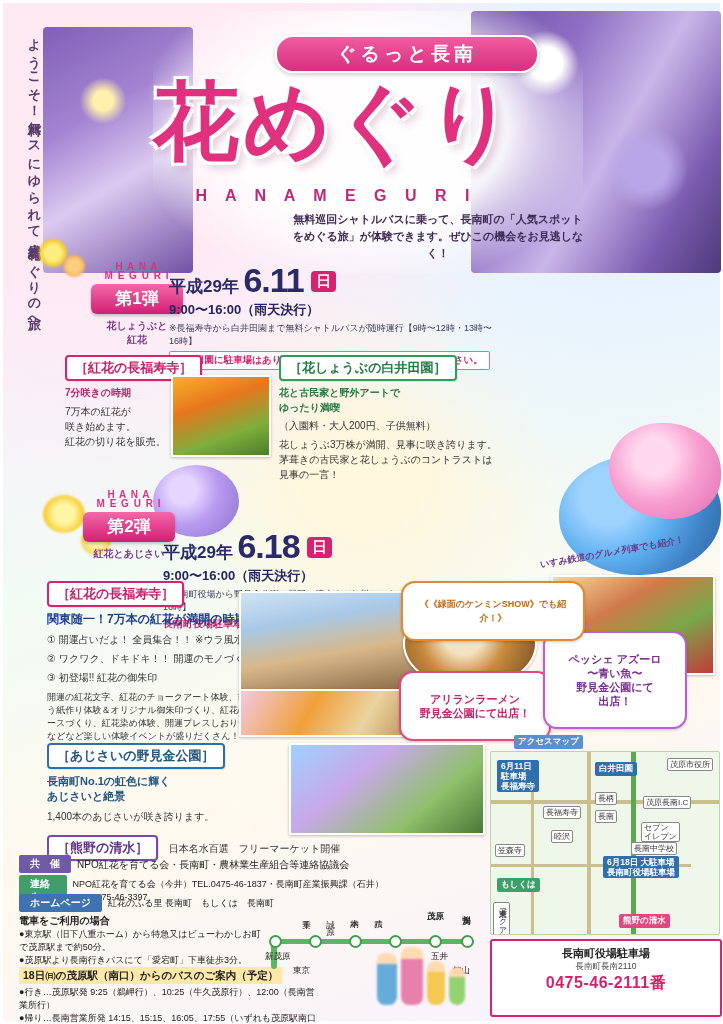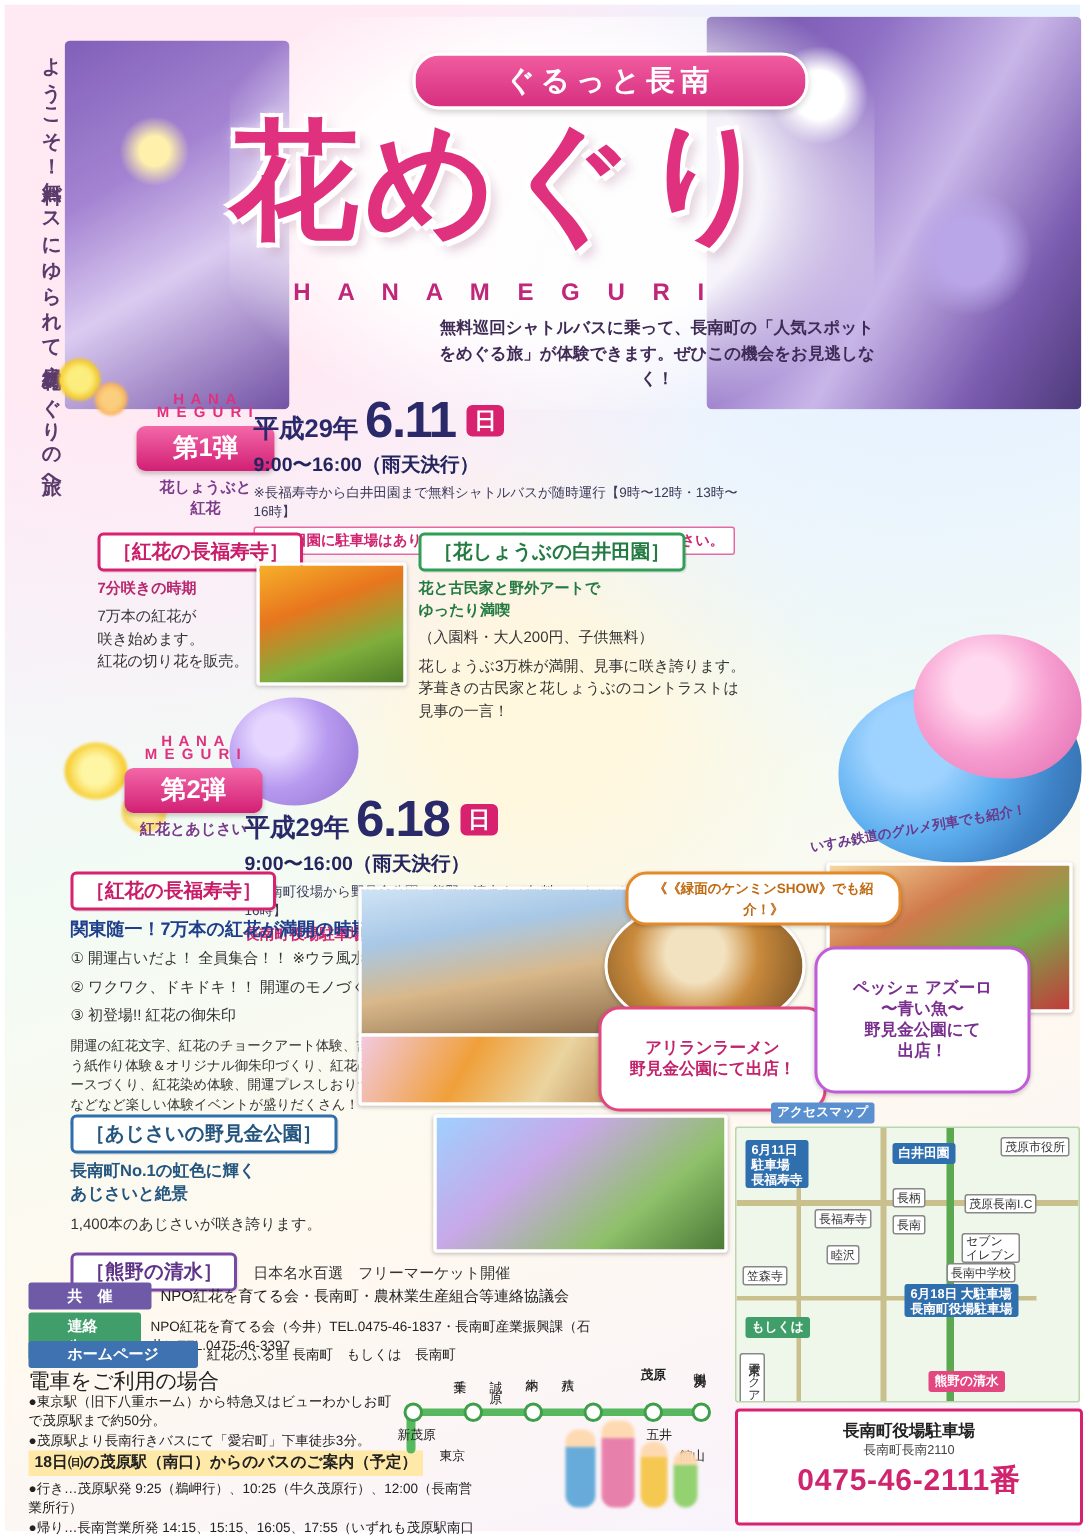--- a/index.html
+++ b/index.html
@@ -112,21 +112,21 @@
   .card-title.green{border-color:#2f9e57;color:#237a42;}
   .card-title.blue{border-color:#2f6fae;color:#23557f;}
   .card-title.purple{border-color:#7a49a8;color:#5f3487;}
   .body-txt{font-size:10px;color:#333;line-height:15px;}
   .body-txt.b{font-weight:bold;}
   .photo{border:2px solid #fff;box-shadow:0 1px 3px rgba(0,0,0,.25);border-radius:2px;}
 
   
   .tag{
     display:inline-block;background:#6f5aa8;color:#fff;font-size:10px;font-weight:bold;
-    padding:2px 26px;border-radius:2px;
+    padding:2px 11px;border-radius:2px;
   }
   .tag.green{background:#3f9e6a;}
   .tag.blue{background:#3f72b0;}
   .ftxt{font-size:10px;color:#222;line-height:15px;}
   .ftxt.s{font-size:9px;line-height:13px;}
 
   
   .mapbox{
     position:absolute;left:487px;top:748px;width:228px;height:182px;
     background:#eef7ea;border:1px solid #b9d6ab;border-radius:2px;overflow:hidden;
@@ -155,21 +155,21 @@
   .train-line{position:absolute;height:5px;background:#57b85f;border-radius:3px;}
   .stn{position:absolute;width:9px;height:9px;border-radius:50%;background:#fff;border:2px solid #3f9e4a;}
   .stn-lbl{position:absolute;font-size:8.5px;color:#222;white-space:nowrap;}
 
   .addr-box{
     position:absolute;left:487px;top:936px;width:228px;height:74px;
     background:#fff;border:2px solid #d8216f;border-radius:3px;text-align:center;
   }
   .addr-box .t{font-size:11px;font-weight:bold;color:#222;margin-top:5px;}
   .addr-box .s{font-size:8.5px;color:#444;}
-  .addr-box .tel{font-size:20px;font-weight:bold;color:#d0246f;letter-spacing:.5px;}
+  .addr-box .tel{font-size:16px;font-weight:bold;color:#d0246f;letter-spacing:.5px;}
 </style>
 </head>
 <body>
 
 <div class="page">
 
   <div class="vcaption">ようこそ！無料バスにゆられて房総花めぐりの旅へ。</div>
 
   <div class="hero">
     <div class="hero-photo"></div>
@@ -260,21 +260,21 @@
   <div class="photo" style="position:absolute;left:400px;top:596px;width:130px;height:86px;border-radius:50%;background:radial-gradient(circle at 45% 40%,#f3e2c0 0 22%,#c98a3c 48%,#6b4a22 100%);"></div>
   <div class="photo" style="position:absolute;left:548px;top:572px;width:160px;height:96px;background:linear-gradient(150deg,#f6d9a0 0%,#d07a4a 35%,#7aa84a 65%,#c23b3b 100%);"></div>
   <div class="photo" style="position:absolute;left:236px;top:686px;width:176px;height:44px;background:linear-gradient(120deg,#f2c9e0 0%,#f0a03a 40%,#ead4a0 70%,#b98a52 100%);"></div>
 
   <div class="callout pink" style="left:396px;top:668px;width:132px;white-space:pre-line;">アリランラーメン
 野見金公園にて出店！</div>
   <div class="callout" style="left:540px;top:628px;width:124px;white-space:pre-line;">ペッシェ アズーロ
 〜青い魚〜
 野見金公園にて
 出店！</div>
-  <div class="callout orange" style="left:414px;top:578px;width:168px;font-size:9px;padding:2px 6px;">《《緑面のケンミンSHOW》でも紹介！》</div>
+  <div class="callout orange" style="left:398px;top:578px;width:168px;font-size:9px;padding:14px 6px;">《《緑面のケンミンSHOW》でも紹介！》</div>
   <div style="position:absolute;left:536px;top:540px;width:180px;font-size:9px;font-weight:bold;color:#6a3a8c;transform:rotate(-10deg);">いすみ鉄道のグルメ列車でも紹介！</div>
 
   <div style="position:absolute;left:44px;top:740px;width:250px;">
     <div class="card-title blue">［あじさいの野見金公園］</div>
     <div class="body-txt b" style="margin-top:5px;color:#23557f;font-size:11px;">長南町No.1の虹色に輝く</div>
     <div class="body-txt b" style="color:#23557f;font-size:11px;">あじさいと絶景</div>
     <div class="body-txt" style="margin-top:5px;">1,400本のあじさいが咲き誇ります。</div>
   </div>
   <div class="photo" style="position:absolute;left:286px;top:740px;width:192px;height:88px;background:linear-gradient(140deg,#9fd0ff 0%,#c8a8e8 35%,#8fc06a 70%,#4a7a36 100%);"></div>
 
@@ -290,21 +290,21 @@
   <div style="position:absolute;left:16px;top:872px;width:382px;display:flex;align-items:center;gap:6px;">
     <span class="tag green">連絡先</span>
     <span class="ftxt s">NPO紅花を育てる会（今井）TEL.0475-46-1837・長南町産業振興課（石井）TEL.0475-46-3397</span>
   </div>
   <div style="position:absolute;left:16px;top:891px;width:470px;display:flex;align-items:center;gap:6px;">
     <span class="tag blue">ホームページ</span>
     <span class="ftxt s">紅花のふる里 長南町　もしくは　長南町</span>
   </div>
 
   <div style="position:absolute;left:16px;top:910px;width:250px;">
-    <div class="ftxt" style="font-weight:normal;font-size:14px;">電車をご利用の場合</div>
+    <div class="ftxt" style="font-weight:bold;font-size:10px;">電車をご利用の場合</div>
     <div class="ftxt s">●東京駅（旧下八重ホーム）から特急又はビューわかしお町で茂原駅まで約50分。</div>
     <div class="ftxt s">●茂原駅より長南行きバスにて「愛宕町」下車徒歩3分。</div>
   </div>
 
   <div style="position:absolute;left:16px;top:962px;width:300px;">
     <div class="ftxt" style="font-weight:bold;font-size:10.5px;background:#ffe9a8;display:inline-block;padding:1px 4px;">18日㈰の茂原駅（南口）からのバスのご案内（予定）</div>
     <div class="ftxt s" style="margin-top:2px;">●行き…茂原駅発 9:25（鵜岬行）、10:25（牛久茂原行）、12:00（長南営業所行）</div>
     <div class="ftxt s">●帰り…長南営業所発 14:15、15:15、16:05、17:55（いずれも茂原駅南口行）</div>
   </div>
 

